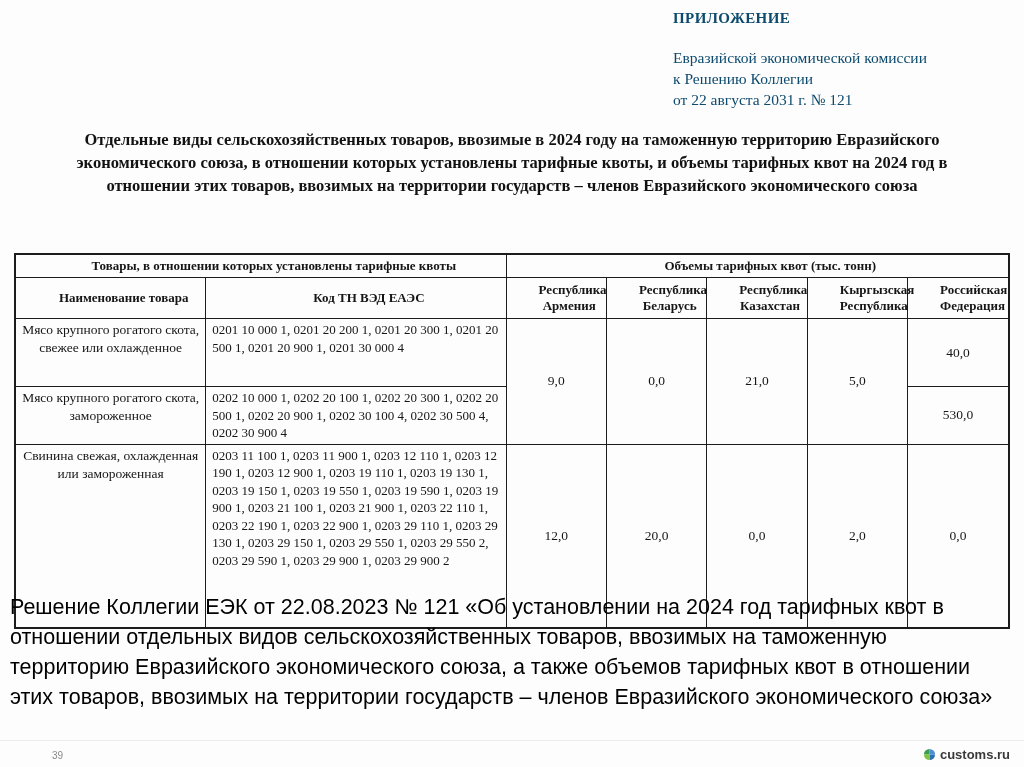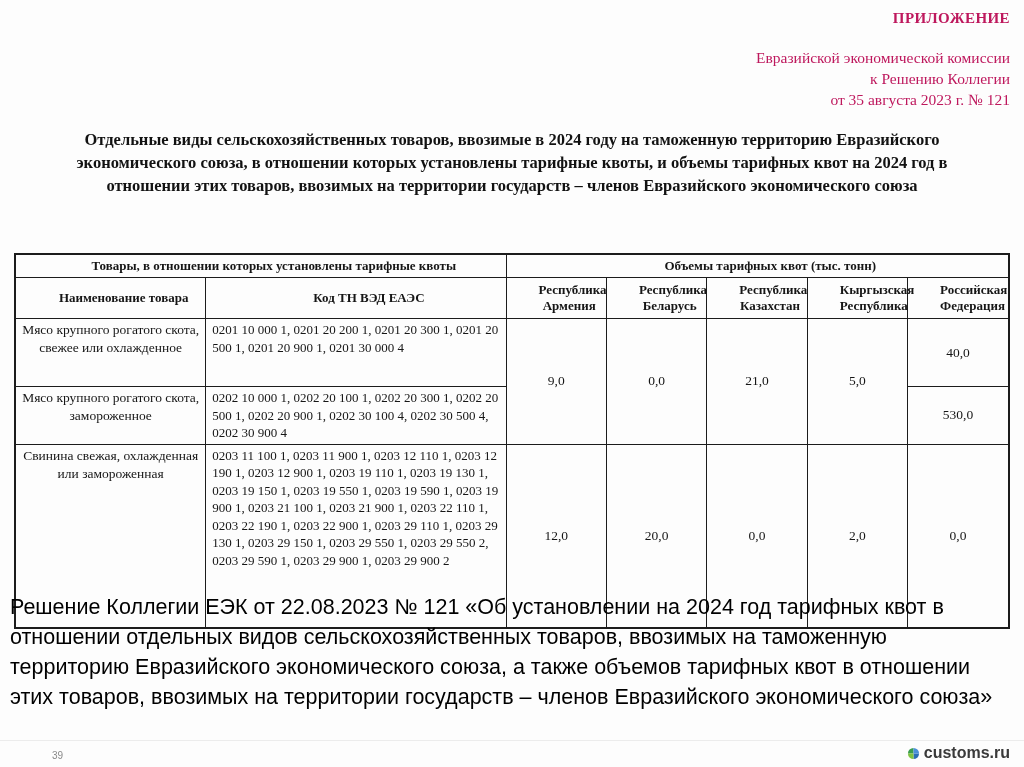--- a/index.html
+++ b/index.html
@@ -12,24 +12,24 @@
   .slide {
     position: relative;
     width: 1024px; height: 767px;
     background: #fdfdfd;
     overflow: hidden;
   }
 
   
   .annex {
     position: absolute;
-    top: 10px; right: 14px;
+    top: 10px; right: 6px;
     width: 345px;
-    text-align: right;
-    color: #be185d;
+    text-align: left;
+    color: #0c4a6e;
   }
   .annex-label {
     font-weight: bold;
     font-size: 15px;
     letter-spacing: 0.4px;
     margin-bottom: 20px;
   }
   .annex-lines { font-size: 15.5px; line-height: 21px; }
 
   
@@ -115,37 +115,37 @@
     color: #8a8a8a;
     text-align: center;
   }
   .brand {
     position: absolute;
     right: 14px; bottom: 5px;
     display: flex;
     align-items: center;
     gap: 4px;
     font-family: "Liberation Sans", sans-serif;
-    font-size: 16px;
+    font-size: 13px;
     font-weight: bold;
     color: #3a3a3a;
   }
   .brand .logo { display: inline-flex; }
 </style>
 </head>
 <body>
 
 <div class="slide">
 
   <div class="annex">
     <div class="annex-label">ПРИЛОЖЕНИЕ</div>
     <div class="annex-lines">
       <div>Евразийской экономической комиссии</div>
       <div>к Решению Коллегии</div>
-      <div>от 35 августа 2023 г. № 121</div>
+      <div>от 22 августа 2031 г. № 121</div>
     </div>
   </div>
 
   <div class="doc-title">Отдельные виды сельскохозяйственных товаров, ввозимые в 2024 году на таможенную территорию Евразийского экономического союза, в отношении которых установлены тарифные квоты, и объемы тарифных квот на 2024 год в отношении этих товаров, ввозимых на территории государств – членов Евразийского экономического союза</div>
 
   <div class="table-wrap">
     <table class="quota">
       <colgroup>
         <col style="width:19.2%">
         <col style="width:30.2%">

